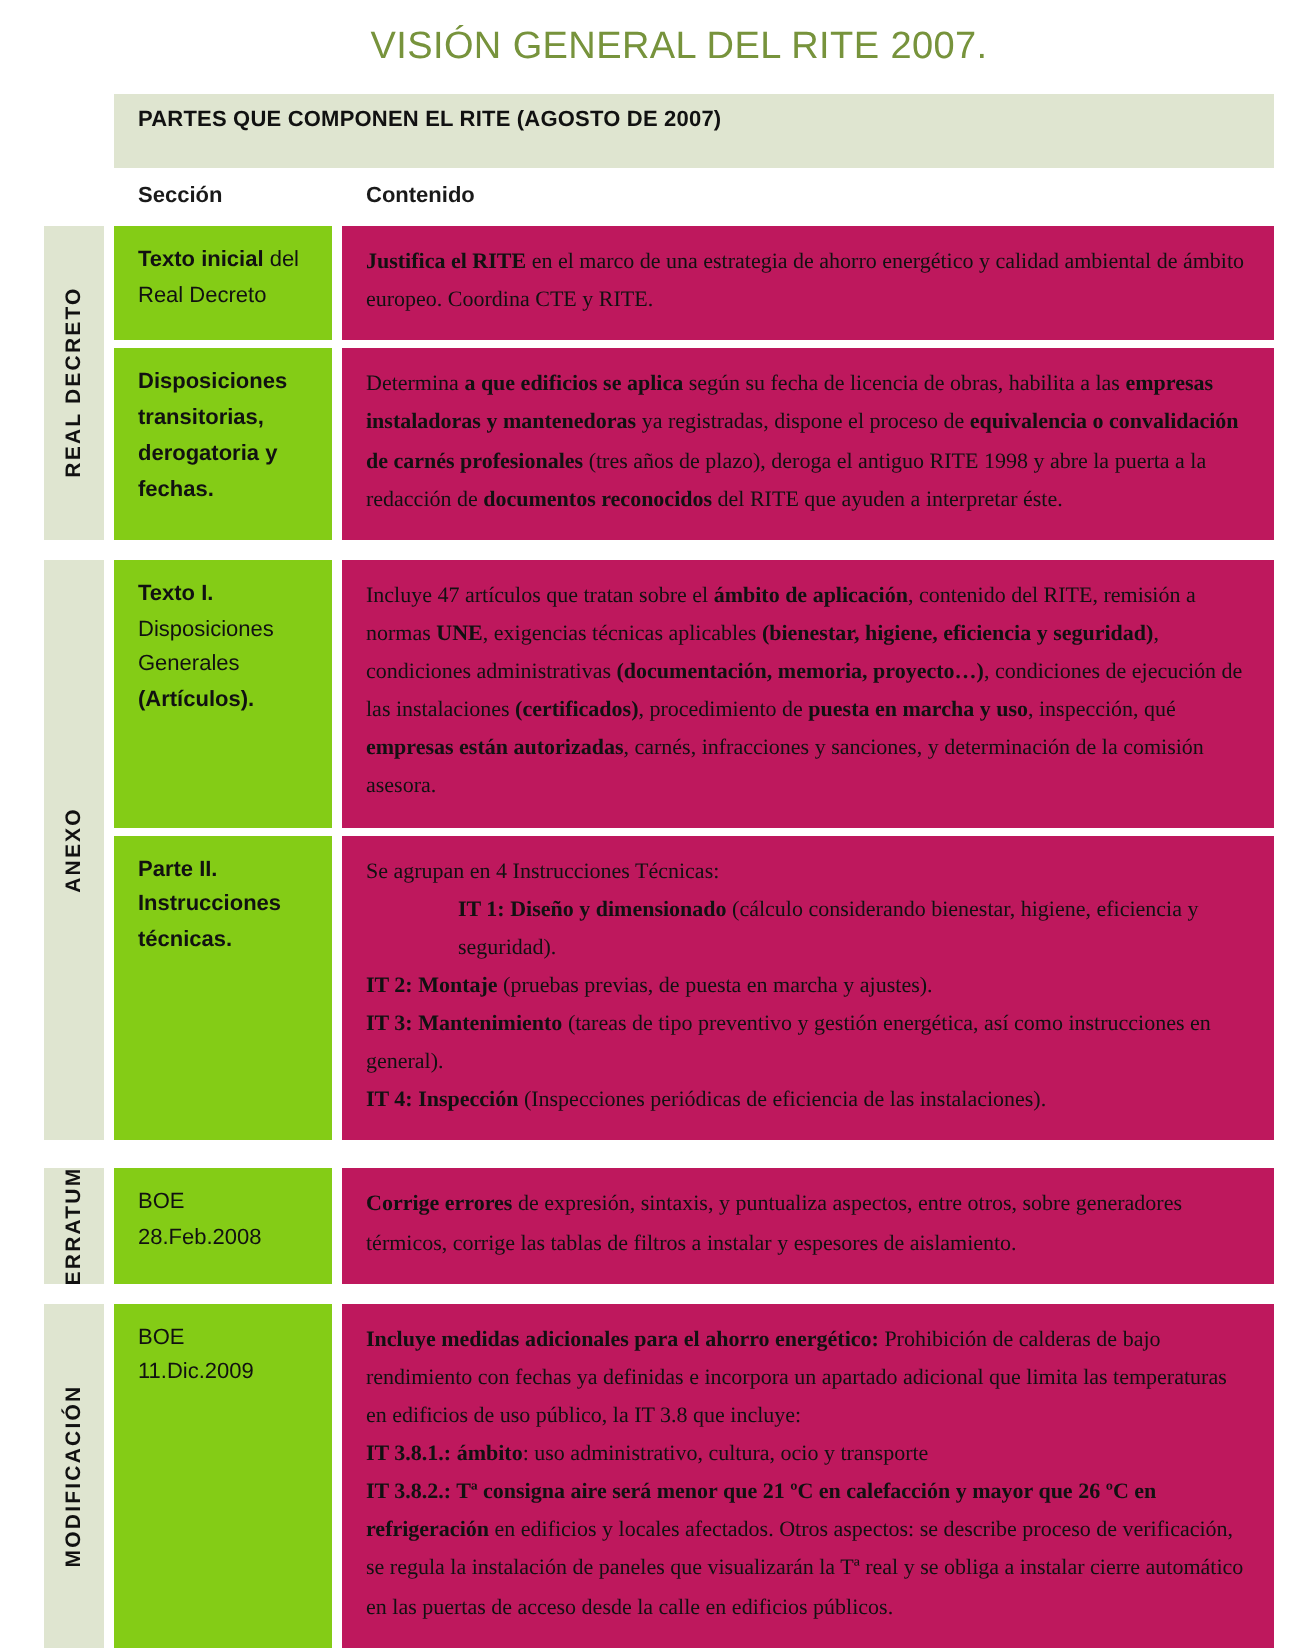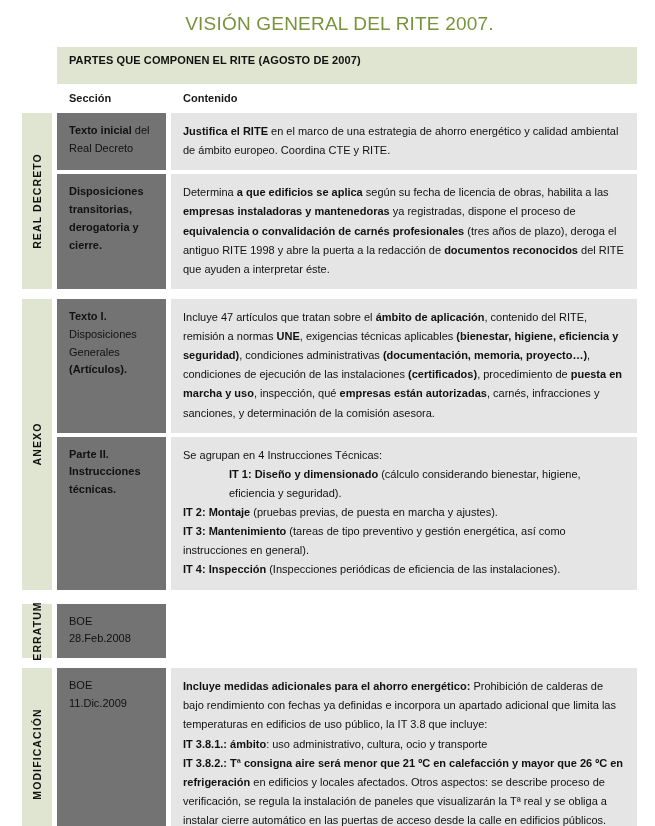--- a/index.html
+++ b/index.html
@@ -84,37 +84,38 @@
   .row {
     display: flex;
     align-items: stretch;
   }
   .gap-v { height: 4px; }
   .gap-band { height: 10px; background:#ffffff; }
 
   .cell-sec {
     width: 109px;
     min-width: 109px;
-    background: #737373;
+    background: #84cc16;
     padding: 9px 8px 10px 12px;
     box-sizing: border-box;
     font-size: 11px;
     line-height: 1.62;
     color: #111111;
   }
   .cell-con {
     flex: 1;
-    background: #e5e5e5;
+    background: #be185d;
     margin-left: 5px;
     padding: 9px 12px 10px 12px;
     box-sizing: border-box;
     font-size: 11px;
     line-height: 1.74;
     color: #111111;
     text-align: left;
+    font-family: Liberation Serif, serif;
   }
 
   
   .hdr-row { display: flex; }
   .hdr-sec {
     width: 109px;
     min-width: 109px;
     padding: 8px 8px 9px 12px;
     box-sizing: border-box;
     font-size: 11px;
@@ -161,21 +162,21 @@
     <div class="rail">
       <span class="rail-text">REAL DECRETO</span>
     </div>
     <div class="rows">
       <div class="row">
         <div class="cell-sec"><b>Texto inicial</b> del<br>Real Decreto</div>
         <div class="cell-con"><b>Justifica el RITE</b> en el marco de una estrategia de ahorro energético y calidad ambiental de ámbito europeo. Coordina CTE y RITE.</div>
       </div>
       <div class="gap-v"></div>
       <div class="row">
-        <div class="cell-sec"><b>Disposiciones transitorias, derogatoria y cierre.</b></div>
+        <div class="cell-sec"><b>Disposiciones transitorias, derogatoria y fechas.</b></div>
         <div class="cell-con">Determina <b>a que edificios se aplica</b> según su fecha de licencia de obras, habilita a las <b>empresas instaladoras y mantenedoras</b> ya registradas, dispone el proceso de <b>equivalencia o convalidación de carnés profesionales</b> (tres años de plazo), deroga el antiguo RITE 1998 y abre la puerta a la redacción de <b>documentos reconocidos</b> del RITE que ayuden a interpretar éste.</div>
       </div>
     </div>
   </div>
 
   <div class="gap-band"></div>
 
   <div class="block">
     <div class="rail">
       <span class="rail-text">ANEXO</span>
@@ -198,20 +199,21 @@
 
   <div class="gap-v"></div>
 
   <div class="block">
     <div class="rail">
       <span class="rail-text">ERRATUM</span>
     </div>
     <div class="rows">
       <div class="row">
         <div class="cell-sec">BOE<br>28.Feb.2008</div>
+        <div class="cell-con"><b>Corrige errores</b> de expresión, sintaxis, y puntualiza aspectos, entre otros, sobre generadores térmicos, corrige las tablas de filtros a instalar y espesores de aislamiento.</div>
       </div>
     </div>
   </div>
 
   <div class="gap-band"></div>
 
   <div class="block">
     <div class="rail">
       <span class="rail-text">MODIFICACIÓN</span>
     </div>

